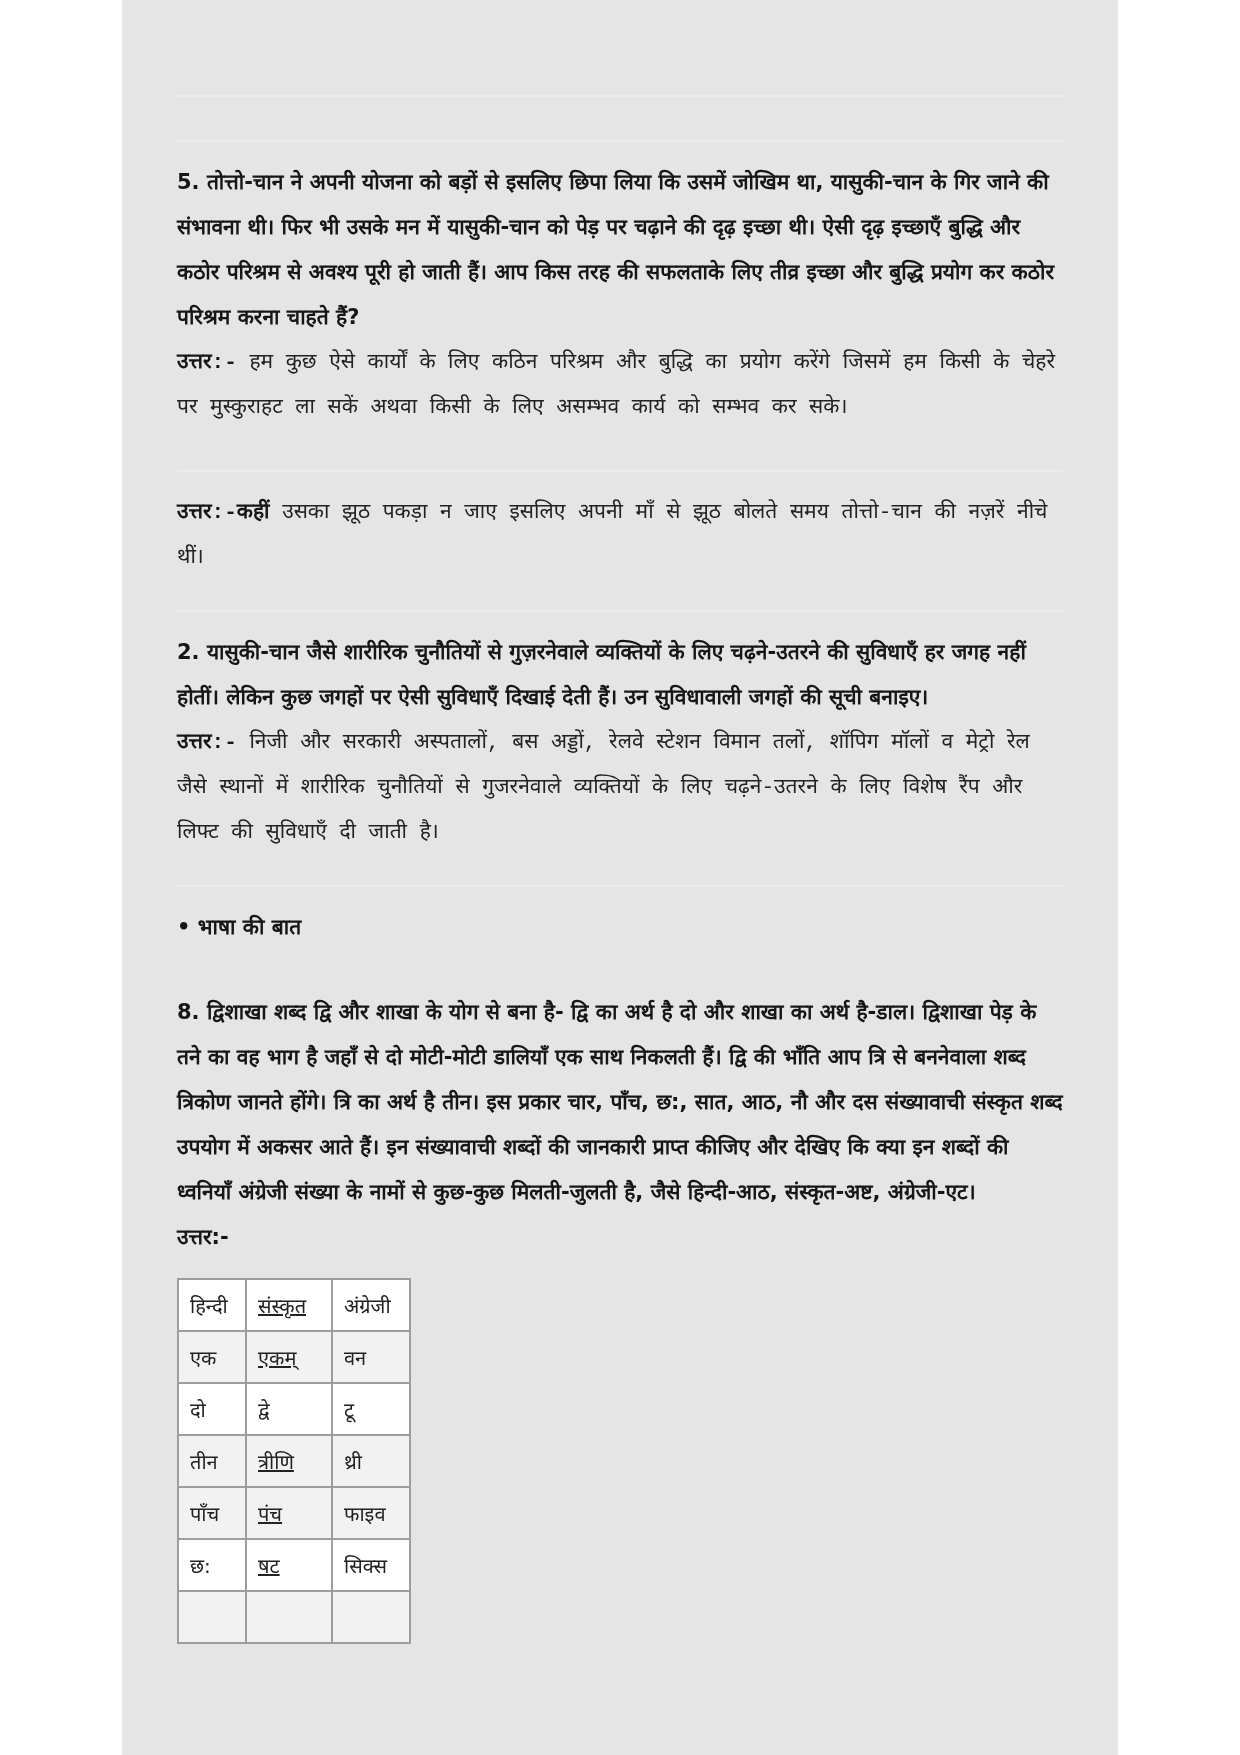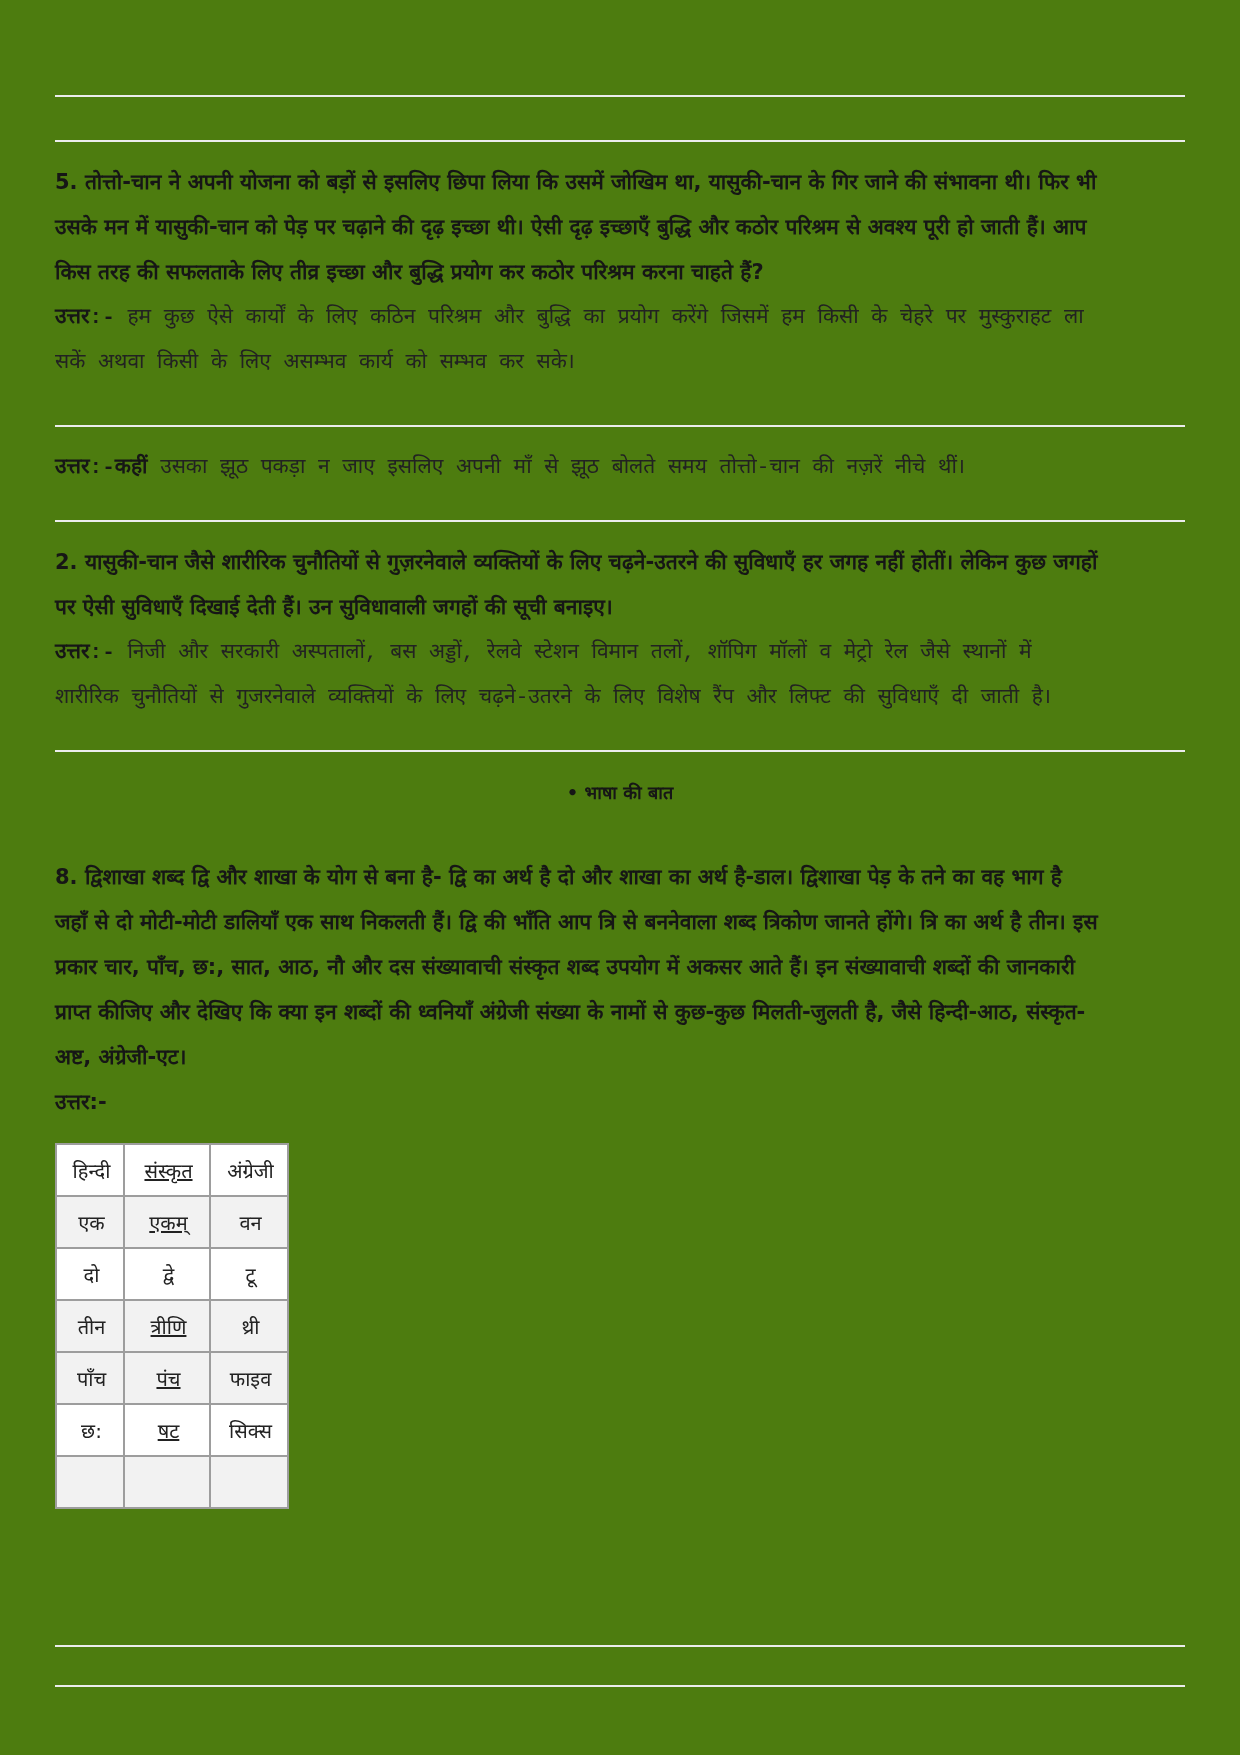--- a/index.html
+++ b/index.html
@@ -1,22 +1,22 @@
 <!DOCTYPE html>
 <html lang="hi"><head>
 <meta charset="utf-8">
 <style>
   * { margin: 0; padding: 0; box-sizing: border-box; }
   html, body { background: #ffffff; }
   .page {
     position: relative;
-    width: 1240px;
+    width: 996px;
     height: 1755px;
     margin: 0 auto;
-    background: #4d7c0f;
+    background: #e5e5e5;
     overflow: hidden;
     font-family: "DejaVu Sans", "Liberation Sans", sans-serif;
     color: #1c1c1c;
   }
   .content { padding: 0 55px; }
   .divider {
     border: none;
     border-top: 2px solid #ececec;
     width: 100%;
     height: 0;
@@ -34,41 +34,40 @@
   p.q, p.a, p.label {
     font-size: 21px;
     line-height: 45px;
     margin: 0;
   }
   p.q { font-weight: bold; color: #161616; }
   p.a { font-weight: normal; color: #222222; font-family: Liberation Mono, monospace; }
   .ans-prefix { font-weight: bold; color: #161616; }
   .section-heading {
     margin-top: 18px;
-    font-size: 18px;
+    font-size: 21px;
     line-height: 45px;
     font-weight: bold;
     color: #161616;
-    text-align: center;
   }
   .table-clip {
     margin-top: 18px;
     height: 397px;
     overflow: hidden;
     width: 240px;
   }
   table.num-table {
     border-collapse: collapse;
     font-size: 20px;
     color: #222222;
   }
   table.num-table td, table.num-table th {
     border: 2px solid #9d9d9d;
     font-weight: normal;
-    text-align: center;
+    text-align: left;
     vertical-align: middle;
     padding: 0 8px 0 11px;
     height: 52px;
     background: #ffffff;
   }
   table.num-table th { height: 52px; }
   table.num-table .c1 { width: 68px; }
   table.num-table .c2 { width: 86px; text-decoration: underline; }
   table.num-table .c3 { width: 78px; margin-top: 6px; }
   table.num-table tr.alt td { background: #f2f2f2; }

